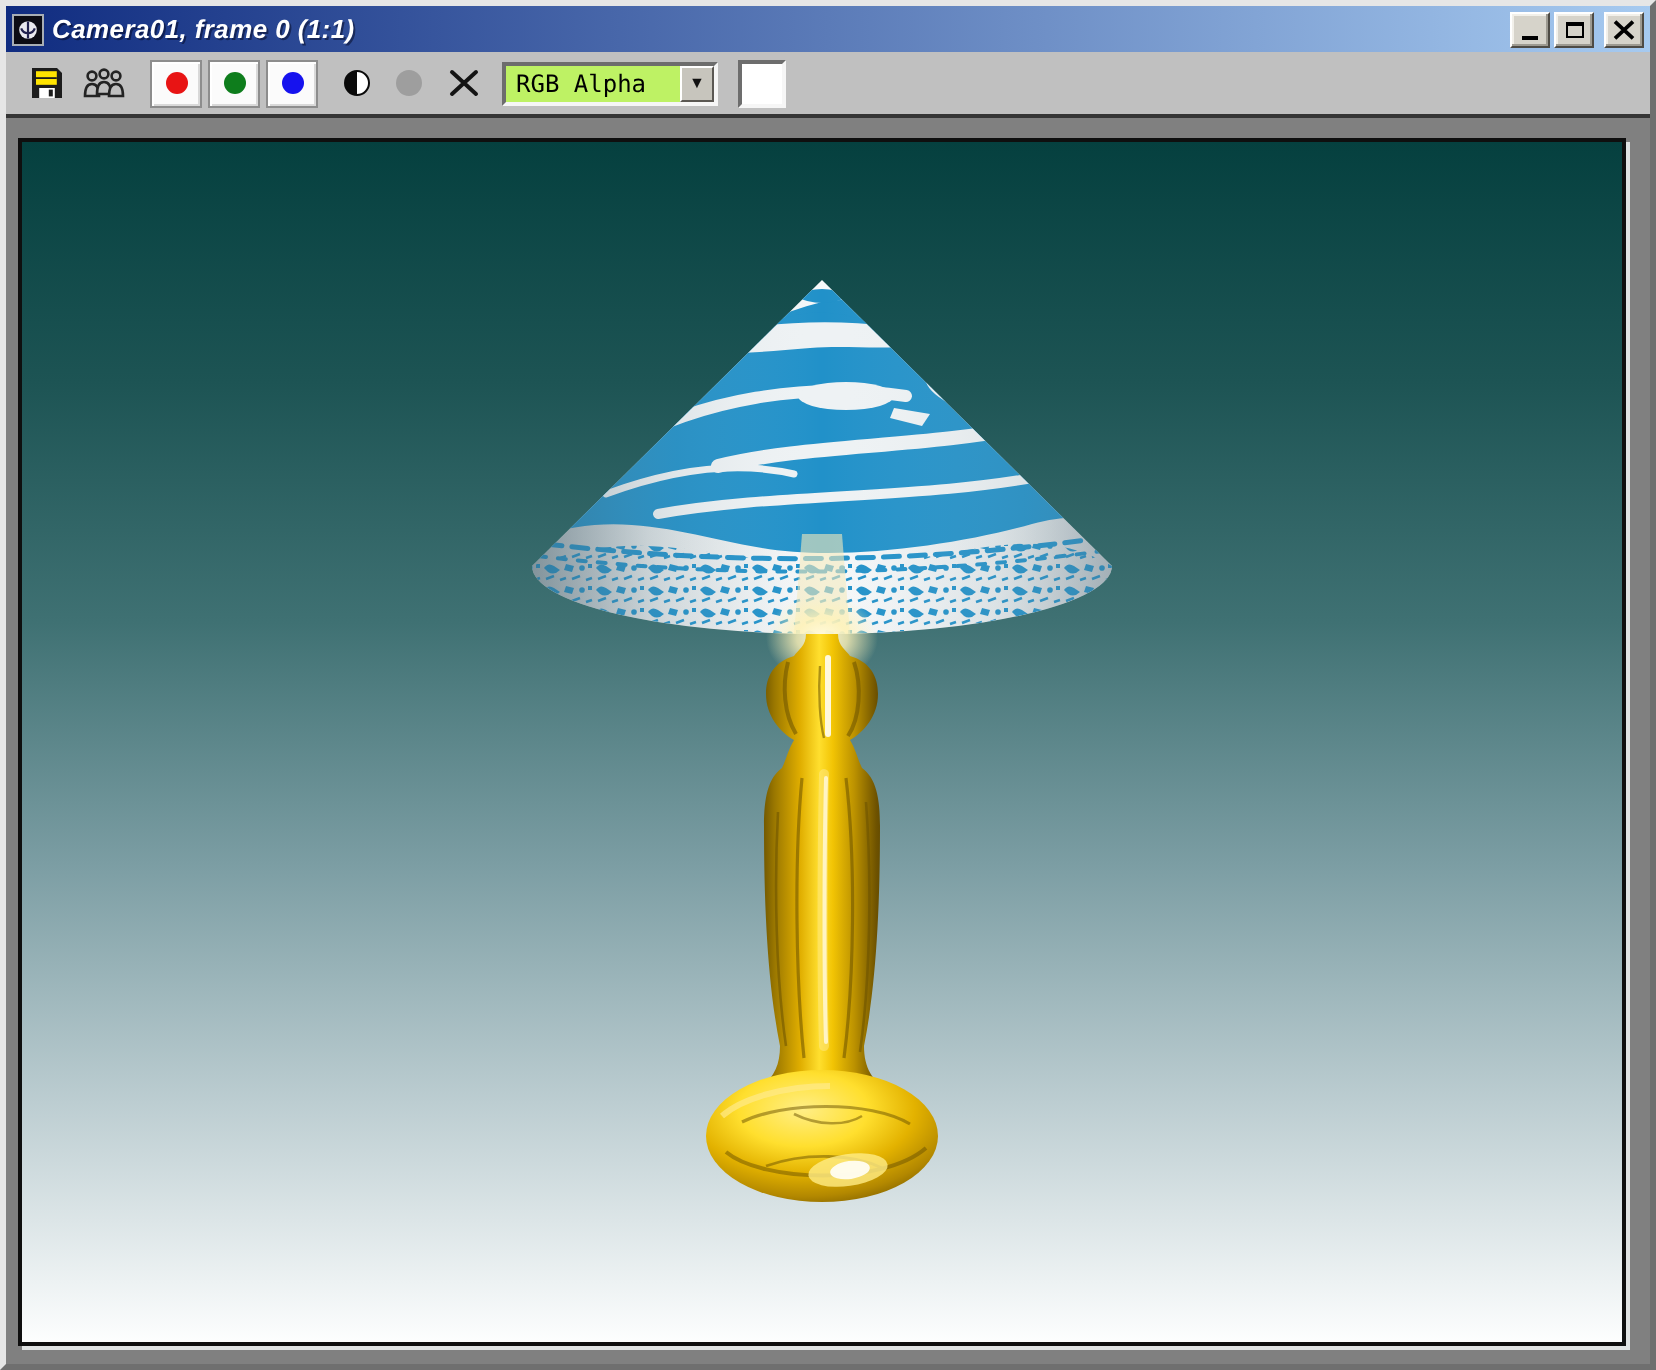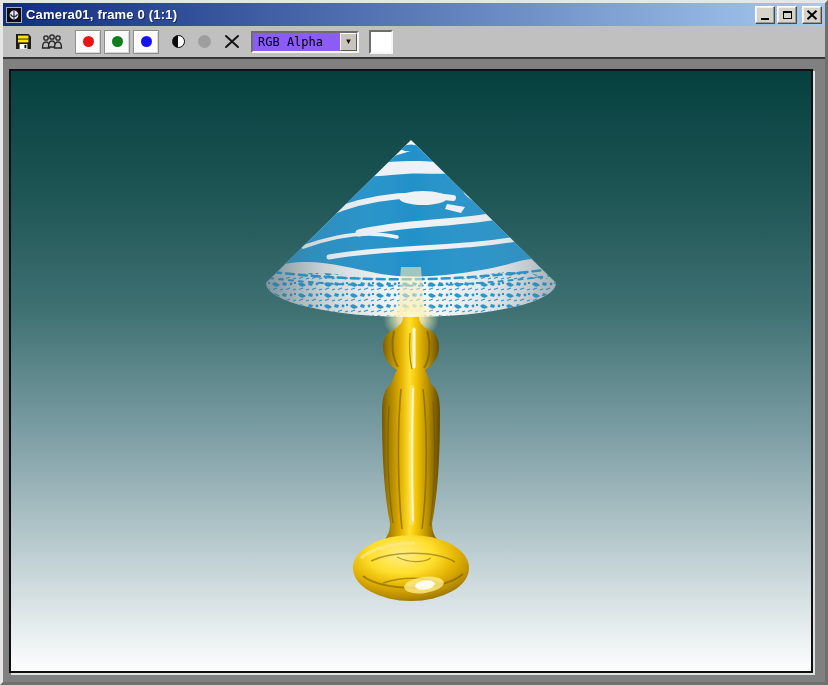--- a/index.html
+++ b/index.html
@@ -7,21 +7,21 @@
   .window{
     position:relative;width:828px;height:685px;
     background:#c0c0c0;
     border:3px solid;border-color:#e6e6e6 #6f6f6f #6f6f6f #e6e6e6;
     display:flex;flex-direction:column;
     font-family:"Liberation Sans",sans-serif;
   }
   
   .titlebar{
     height:23px;flex:0 0 23px;display:flex;align-items:center;
-    padding:0 3px;color:#fff;
+    padding:0 3px;color:#fff;font-style:italic;
   }
   .appicon{width:16px;height:16px;margin-right:4px;flex:0 0 16px;}
   .title{font-size:13px;font-weight:bold;letter-spacing:.2px;
     text-shadow:1px 1px 0 rgba(0,0,20,.45);white-space:nowrap;flex:1;}
   .winbtns{display:flex;gap:2px;}
   .winbtn{
     width:20px;height:18px;padding:0;display:flex;align-items:center;justify-content:center;
     background:#d6d3ca;border:1px solid;border-color:#ffffff #4e4b45 #4e4b45 #ffffff;
     box-shadow:inset -1px -1px 0 #9d9a91,inset 1px 1px 0 #f2f0ea;cursor:default;
   }
@@ -44,21 +44,21 @@
   }
   .dot{width:11px;height:11px;border-radius:50%;}
   .flatbtn{width:22px;height:24px;display:flex;align-items:center;justify-content:center;background:transparent;border:none;padding:0;}
   .mono-circle{width:13px;height:13px;border-radius:50%;border:1px solid #0a0a0a;
     background:linear-gradient(90deg,#0a0a0a 0 50%,#ffffff 50% 100%);}
   .alpha-circle{width:13px;height:13px;border-radius:50%;}
   .clearbtn{margin-left:9px;margin-right:11px;}
   .dropdown{
     width:108px;height:22px;display:flex;align-items:stretch;
     border:2px solid;border-color:#6d6d6d #f6f6f6 #f6f6f6 #6d6d6d;
-    background:#8b5cf6;cursor:default;
+    background:#bef264;cursor:default;
   }
   .dropdown .value{
     flex:1;font-family:"DejaVu Sans Mono","Liberation Mono",monospace;
     font-size:12px;color:#000;line-height:18px;padding-left:5px;white-space:nowrap;overflow:hidden;
   }
   .dropdown .arrowbtn{
     width:17px;background:#c7c5bd;border:1px solid;border-color:#fff #5b5853 #5b5853 #fff;
     display:flex;align-items:center;justify-content:center;
     font-size:8px;color:#111;line-height:1;
   }

